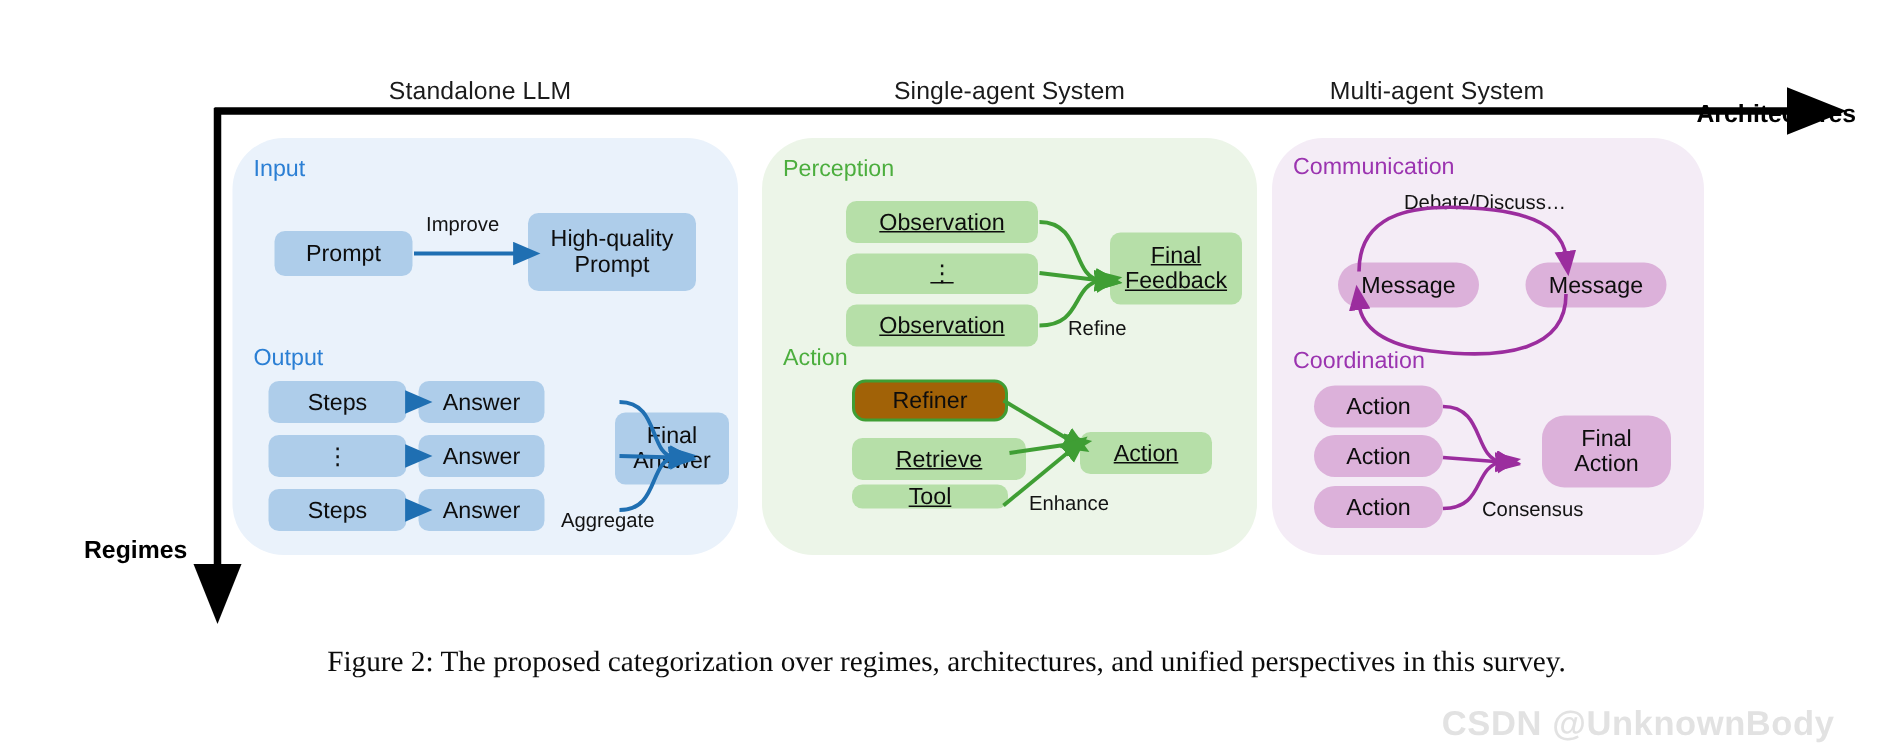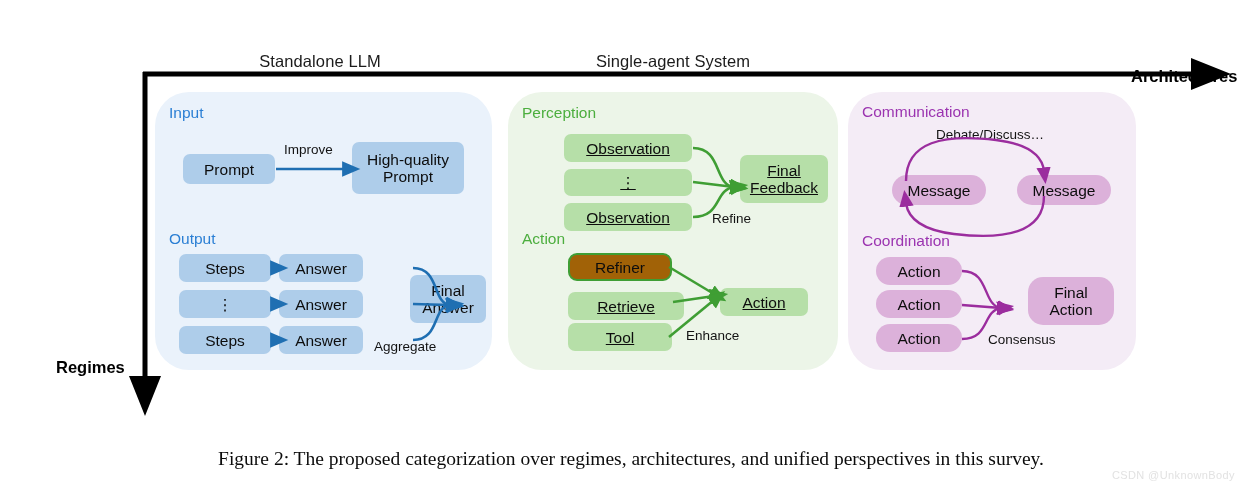--- a/index.html
+++ b/index.html
@@ -126,36 +126,37 @@
     left: 0; top: 0;
     width: 1251px;
     height: 498px;
     pointer-events: none;
   }
 
   
   #caption {
     position: absolute;
     left: 46px;
-    top: 448px;
+    top: 431px;
     width: 1170px;
     font-family: "Liberation Serif", serif;
     font-size: 19.5px;
     color: #0c0c0c;
     text-align: center;
     white-space: nowrap;
   }
   #watermark {
     position: absolute;
-    right: 16px;
+    right: 28px;
     top: 469px;
-    font-size: 11px;
+    font-size: 23px;
     color: #e2e2e2;
     letter-spacing: 0.4px;
     white-space: nowrap;
+    font-weight: bold;
   }
 </style>
 </head>
 <body>
 
 <div id="figure-root">
 
   <svg id="axis-svg" viewBox="0 0 1251 498">
     <defs>
       <marker id="arrow-black" markerWidth="10" markerHeight="10" refX="1" refY="3.2" orient="auto">
@@ -166,20 +167,21 @@
     <path d="M143,74 L1196,74" stroke="#000" stroke-width="5" fill="none" marker-end="url(#arrow-black)"></path>
 
     <path d="M145,72 L145,381" stroke="#000" stroke-width="5" fill="none" marker-end="url(#arrow-black)"></path>
   </svg>
 
   <div id="axis-arch-label">Architectures</div>
   <div id="axis-regimes-label">Regimes</div>
 
   <div class="col-header" style="left:230px;width:180px;">Standalone LLM</div>
   <div class="col-header" style="left:583px;width:180px;">Single-agent System</div>
+  <div class="col-header" style="left:863px;width:190px;">Multi-agent System</div>
 
   <div class="panel" id="panel-standalone">
 
     <div class="section-label lbl-blue" style="left:14px;top:12px;">Input</div>
     <div class="section-label lbl-blue" style="left:14px;top:138px;">Output</div>
 
     <div class="node node-blue" style="left:28px;top:62px;width:92px;height:30px;">Prompt</div>
     <div class="node node-blue" style="left:197px;top:50px;width:112px;height:52px;">High-quality
 Prompt</div>
     <div class="edge-label" style="left:129px;top:50px;">Improve</div>
@@ -207,21 +209,21 @@
     <div class="node node-green" style="left:56px;top:77px;width:128px;height:27px;">⋮</div>
     <div class="node node-green" style="left:56px;top:111px;width:128px;height:28px;">Observation</div>
 
     <div class="node node-green" style="left:232px;top:63px;width:88px;height:48px;">Final
 Feedback</div>
 
     <div class="edge-label" style="left:204px;top:119px;">Refine</div>
 
     <div class="node node-outline" style="left:60px;top:161px;width:104px;height:28px;">Refiner</div>
     <div class="node node-green" style="left:60px;top:200px;width:116px;height:28px;">Retrieve</div>
-    <div class="node node-green" style="left:60px;top:231px;width:104px;height:28px;">Tool</div>
+    <div class="node node-green" style="left:60px;top:231px;width:104px;height:16px;">Tool</div>
 
     <div class="node node-green" style="left:212px;top:196px;width:88px;height:28px;">Action</div>
 
     <div class="edge-label" style="left:178px;top:236px;">Enhance</div>
   </div>
 
   <div class="panel" id="panel-multi">
 
     <div class="section-label lbl-purple" style="left:14px;top:11px;">Communication</div>
     <div class="section-label lbl-purple" style="left:14px;top:140px;">Coordination</div>

